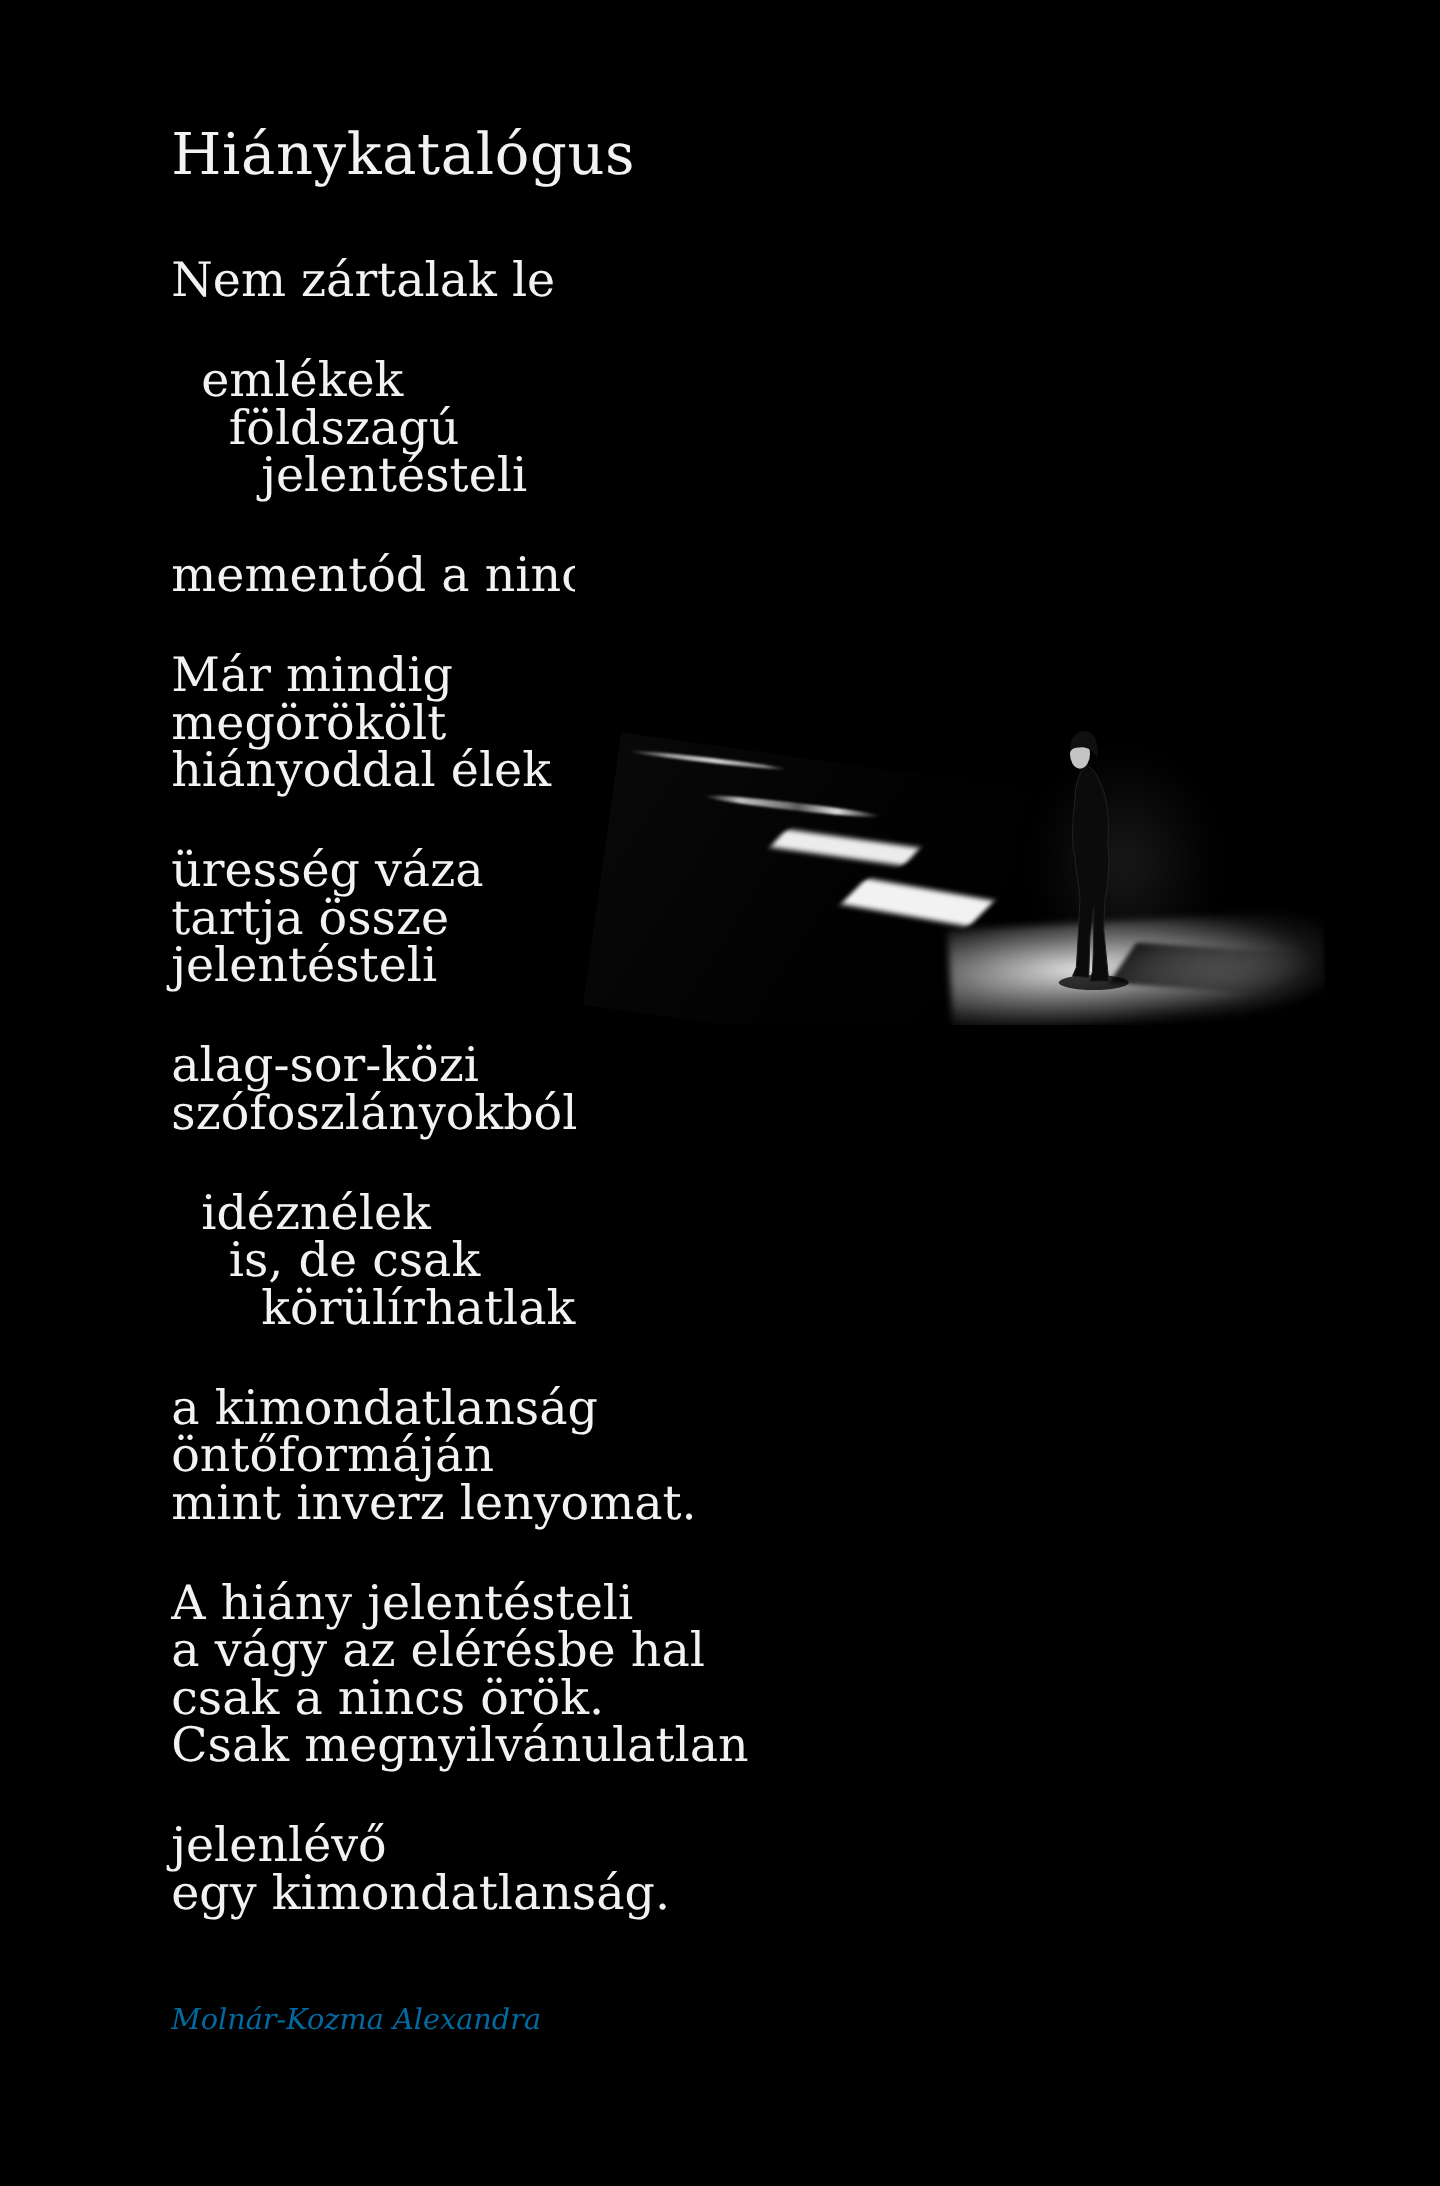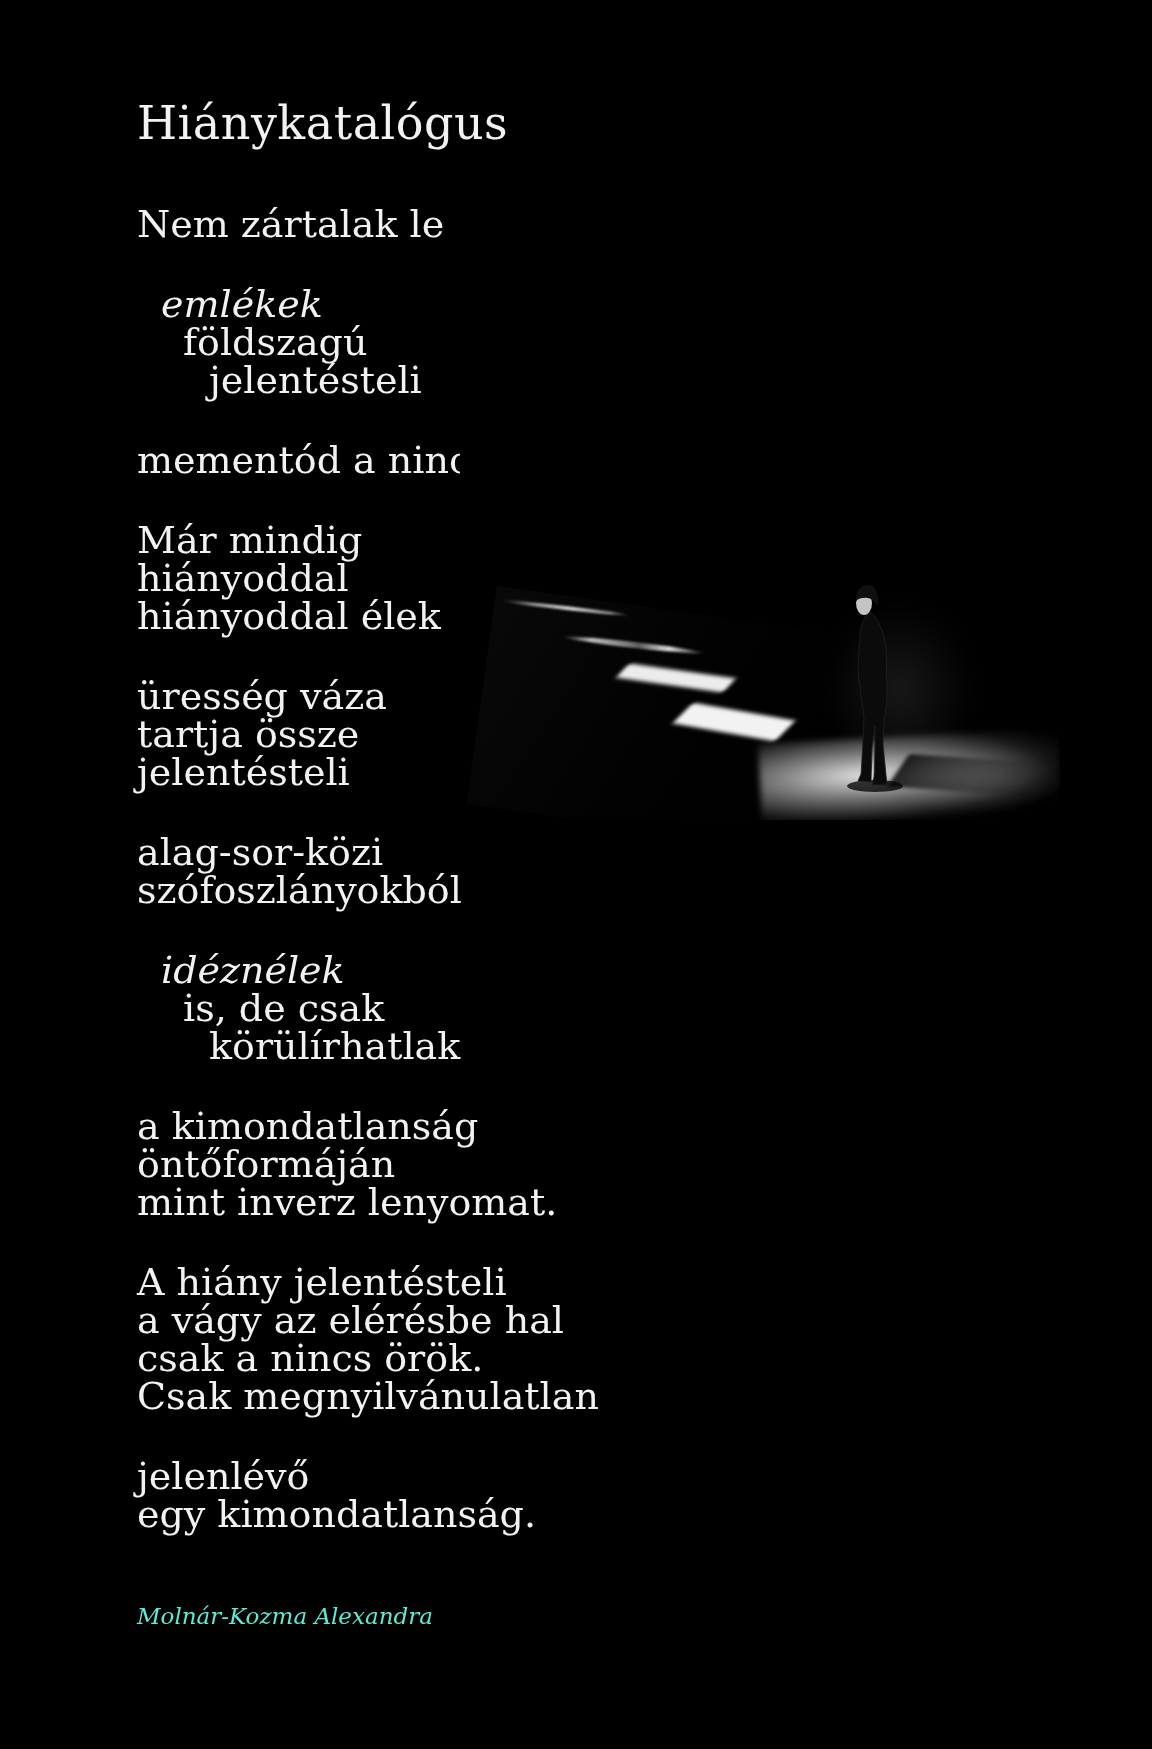--- a/index.html
+++ b/index.html
@@ -3,24 +3,24 @@
 <meta charset="utf-8">
 <style>
   html,body{margin:0;padding:0;background:#000;}
   .canvas{position:relative;width:1152px;height:1737px;background:#000000;overflow:hidden;
           font-family:"DejaVu Serif", serif;}
   
   .poem{position:absolute;left:137px;top:96px;color:#f3f2f0;}
   .title{font-size:46px;line-height:1.2;font-weight:400;margin:0 0 54px 0;letter-spacing:0.5px;}
   .stanza{margin:0 0 42px 0;}
   .line{font-size:38px;line-height:38px;}
-  .indent-1{padding-left:24px;font-style:italic;}
+  .indent-1{padding-left:24px;}
   .indent-2{padding-left:46px;}
   .indent-3{padding-left:72px;}
-  .author{margin-top:68px;font-size:23px;line-height:30px;font-style:italic;color:#5eead4;}
+  .author{margin-top:68px;font-size:23px;line-height:30px;font-style:italic;color:#0369a1;}
   
   .photo{position:absolute;left:460px;top:420px;width:600px;height:400px;overflow:hidden;background:#000;}
   .photo *{position:absolute;}
   .stair-mass{left:20px;top:190px;width:360px;height:220px;
     background:linear-gradient(115deg, rgba(26,26,26,0.55), rgba(10,10,10,0.25) 55%, rgba(0,0,0,0) 85%);
     transform:rotate(8deg);opacity:.6;}
   .streak1{left:42px;top:186px;width:128px;height:4px;border-radius:50%;
     background:linear-gradient(90deg, transparent, #9a9a9a 25%, #d0d0d0 55%, #8a8a8a 85%, transparent);
     transform:rotate(6.5deg);filter:blur(1px);}
   .streak2{left:103px;top:222px;width:142px;height:6px;border-radius:50%;
@@ -58,21 +58,21 @@
         <div class="stanza">
           <div class="line indent-1">emlékek</div>
           <div class="line indent-2">földszagú</div>
           <div class="line indent-3">jelentésteli</div>
         </div>
         <div class="stanza">
           <div class="line indent-0">mementód a nincs.</div>
         </div>
         <div class="stanza">
           <div class="line indent-0">Már mindig</div>
-          <div class="line indent-0">hiányoddal</div>
+          <div class="line indent-0">megörökölt</div>
           <div class="line indent-0">hiányoddal élek</div>
         </div>
         <div class="stanza">
           <div class="line indent-0">üresség váza</div>
           <div class="line indent-0">tartja össze</div>
           <div class="line indent-0">jelentésteli</div>
         </div>
         <div class="stanza">
           <div class="line indent-0">alag-sor-közi</div>
           <div class="line indent-0">szófoszlányokból</div>

